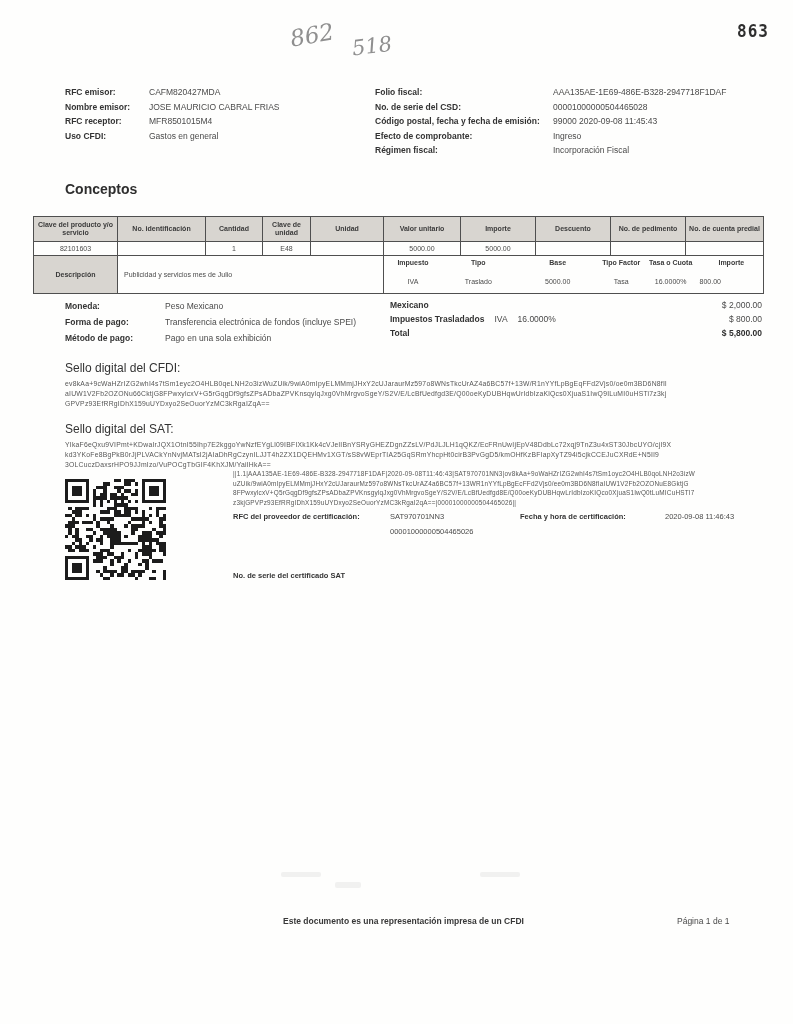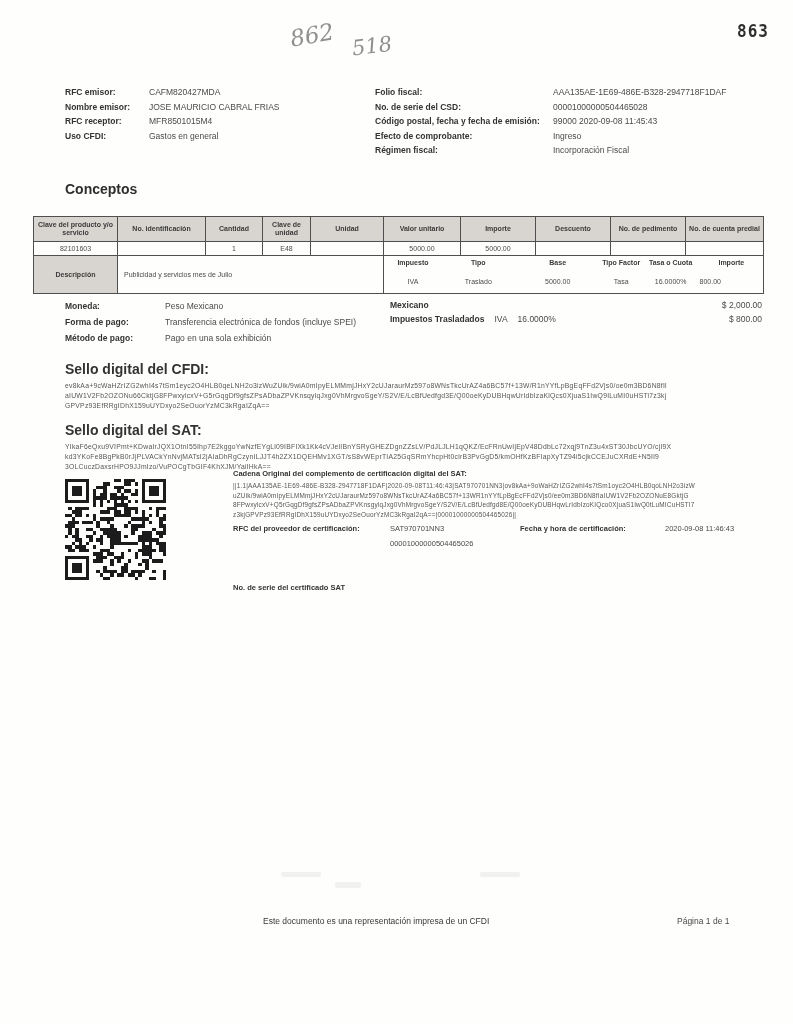--- a/index.html
+++ b/index.html
@@ -42,34 +42,34 @@
   .tc5 .tax-h{justify-content:center;}
 
   
   .pay .flabel{width:100px;}
   .totline{display:flex;font-size:8.5px;line-height:14px;}
   .totlabel{font-weight:bold;color:#333;}
   .totvalue{margin-left:auto;text-align:right;color:#4a4a4a;}
   .bold{font-weight:bold;color:#2e2e2e;}
 
   
-  .sello-label{font-weight:bold;font-size:14px;color:#333;margin-bottom:4px;}
+  .sello-label{font-weight:normal;font-size:12px;color:#333;margin-bottom:4px;}
   .hashline{font-size:6.8px;letter-spacing:0.25px;line-height:10px;color:#565656;
             white-space:nowrap;overflow:hidden;}
 
   .cad-label{font-weight:bold;font-size:7.5px;color:#333;margin-bottom:3px;}
   .cadline{font-size:6.4px;letter-spacing:0.2px;line-height:9.5px;color:#565656;
            white-space:nowrap;overflow:hidden;}
   .certrow{display:flex;font-size:7.5px;line-height:10px;margin-top:5px;}
   .certlabel{font-weight:bold;color:#333;}
   .certvalue{color:#4a4a4a;}
 
   .smudge{background:#f1f1f0;border-radius:2px;}
 
-  .footer-text{font-weight:normal;font-size:8.5px;color:#383838;}
+  .footer-text{font-weight:bold;font-size:8.5px;color:#383838;margin-left:20px;}
   .footer-page{font-size:8.5px;color:#4a4a4a;}
 
   .qr{width:101px;height:101px;}
 </style>
 </head>
 <body>
 
 <div class="page">
 
   <div class="abs pencil" style="left:290px;top:22px;font-size:23px;transform:rotate(-10deg);">862</div>
@@ -211,20 +211,24 @@
   <div class="abs" style="left:390px;top:298px;width:372px;">
     <div class="totline">
       <span class="totlabel">Mexicano</span>
       <span class="totvalue">$ 2,000.00</span>
     </div>
     <div class="totline">
       <span class="totlabel">Impuestos Trasladados</span>
       <span style="margin-left:10px;">IVA</span>
       <span style="margin-left:10px;">16.0000%</span>
       <span class="totvalue">$ 800.00</span>
+    </div>
+    <div class="totline">
+      <span class="totlabel">Total</span>
+      <span class="totvalue bold">$ 5,800.00</span>
     </div>
   </div>
 
   <div class="abs" style="left:65px;top:361px;width:695px;">
     <div class="sello-label">Sello digital del CFDI:</div>
     <div class="hashline">ev8kAa+9cWaHZrIZG2whI4s7tSm1eyc2O4HLB0qeLNH2o3izWuZUik/9wiA0mIpyELMMmjJHxY2cUJaraurMz597o8WNsTkcUrAZ4a6BC57f+13W/R1nYYfLpBgEqFFd2Vjs0/oe0m3BD6N8fIl</div>
     <div class="hashline">aIUW1V2Fb2OZONu66CktjG8FPwxylcxV+G5rGqgDf9gfsZPsADbaZPVKnsqylqJxg0VhMrgvoSgeY/S2V/E/LcBfUedfgd3E/Q00oeKyDUBHqwUrIdbIzaKlQcs0XjuaS1IwQ9ILuMI0uHSTi7z3kj</div>
     <div class="hashline">GPVPz93EfRRgIDhX159uUYDxyo2SeOuorYzMC3kRgaIZqA==</div>
   </div>
 
@@ -634,21 +638,20 @@
         <rect x="11" y="28" width="1" height="1" fill="#1c1c1c"></rect>
         <rect x="12" y="28" width="1" height="1" fill="#1c1c1c"></rect>
         <rect x="20" y="28" width="1" height="1" fill="#1c1c1c"></rect>
         <rect x="24" y="28" width="1" height="1" fill="#1c1c1c"></rect>
         <rect x="25" y="28" width="1" height="1" fill="#1c1c1c"></rect>
         <rect x="28" y="28" width="1" height="1" fill="#1c1c1c"></rect>
       </svg>
   </div>
 
   <div class="abs" style="left:233px;top:469px;width:530px;">
-    <div class="cad-label">Cadena Original del complemento de certificación digital del SAT:</div>
     <div class="cadline">||1.1|AAA135AE-1E69-486E-B328-2947718F1DAF|2020-09-08T11:46:43|SAT970701NN3|ov8kAa+9oWaHZrIZG2whI4s7tSm1oyc2O4HLB0qoLNH2o3izW</div>
     <div class="cadline">uZUik/9wiA0mIpyELMMmjJHxY2cUJaraurMz597o8WNsTkcUrAZ4a6BC57f+13WR1nYYfLpBgEcFFd2Vjs0/ee0m3BD6N8fIaIUW1V2Fb2OZONuE8GktjG</div>
     <div class="cadline">8FPwxylcxV+Q5rGqgDf9gfsZPsADbaZPVKnsgylqJxg0VhMrgvoSgeY/S2V/E/LcBfUedfgd8E/Q00oeKyDUBHqwLrIdbIzoKIQco0XjuaS1IwQ0tLuMICuHSTI7</div>
     <div class="cadline">z3kjGPVPz93EfRRgIDhX159uUYDxyo2SeOuorYzMC3kRgaI2qA==|00001000000504465026||</div>
     <div class="certrow">
       <span class="certlabel" style="width:157px;">RFC del proveedor de certificación:</span>
       <span class="certvalue" style="width:130px;">SAT970701NN3</span>
       <span class="certlabel" style="width:145px;">Fecha y hora de certificación:</span>
       <span class="certvalue">2020-09-08 11:46:43</span>
     </div>

